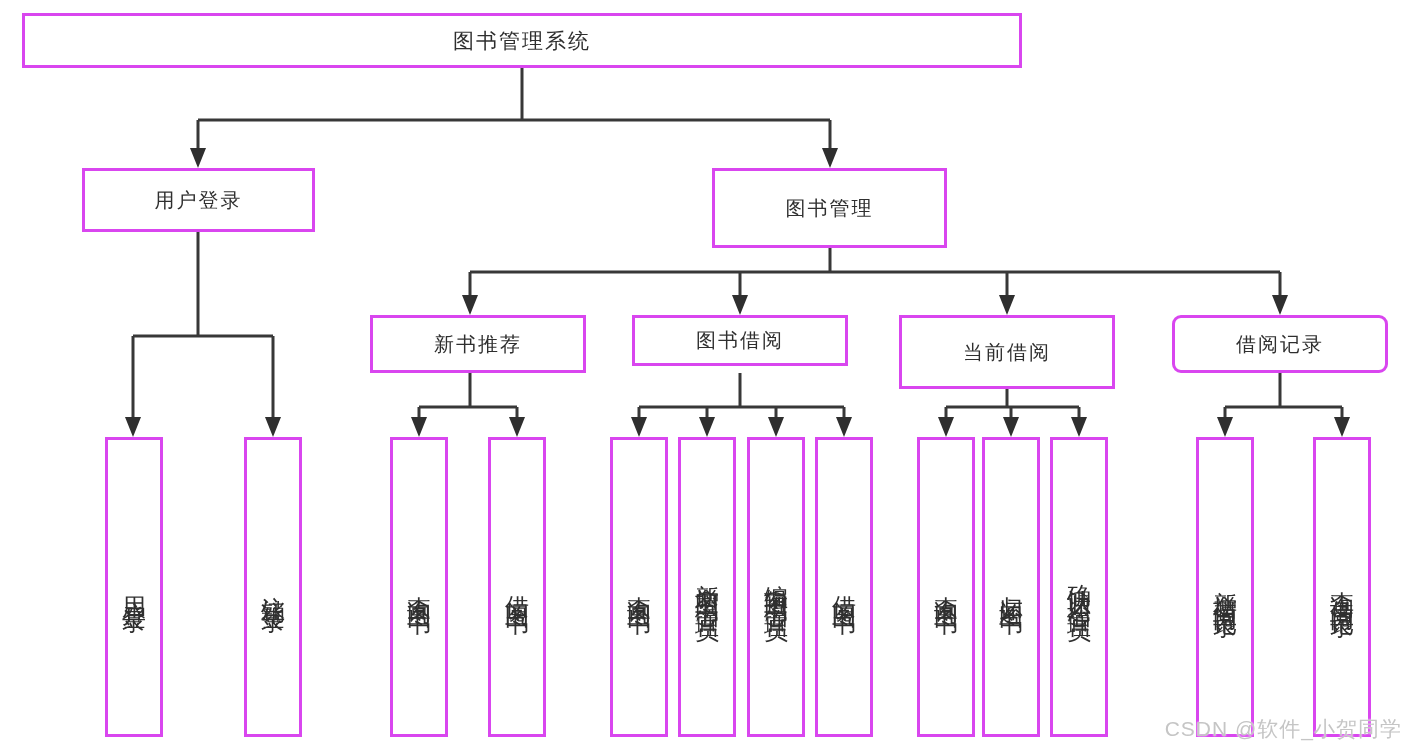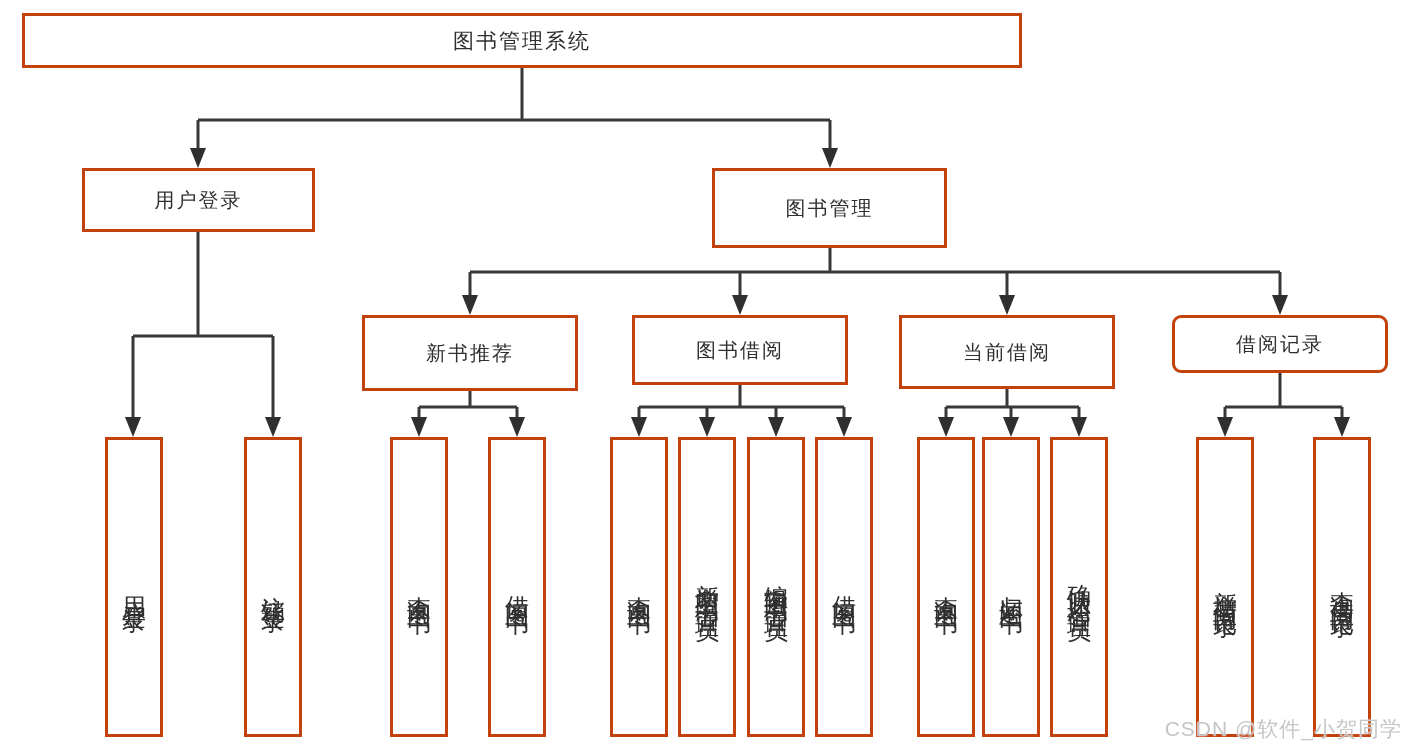--- a/index.html
+++ b/index.html
@@ -18,21 +18,21 @@
   .wires {
     position: absolute;
     left: 0;
     top: 0;
     width: 1405px;
     height: 747px;
   }
   .box {
     position: absolute;
     box-sizing: border-box;
-    border: 3px solid #c2410c;
+    border: 3px solid #d946ef;
     background: #ffffff;
     display: flex;
     align-items: center;
     justify-content: center;
     color: #2f2f2f;
     font-size: 20px;
     letter-spacing: 2px;
     white-space: nowrap;
   }
   .box.root {
@@ -101,22 +101,22 @@
       <polygon points="1217,417 1233,417 1225,437"></polygon>
       <polygon points="1334,417 1350,417 1342,437"></polygon>
     </g>
   </svg>
 
   <div class="box root" style="left:22px; top:13px; width:1000px; height:55px;">图书管理系统</div>
 
   <div class="box" style="left:82px; top:168px; width:233px; height:64px;">用户登录</div>
   <div class="box" style="left:712px; top:168px; width:235px; height:80px;">图书管理</div>
 
-  <div class="box" style="left:362px; top:315px; width:216px; height:76px;">新书推荐</div>
-  <div class="box" style="left:632px; top:315px; width:216px; height:70px;">图书借阅</div>
+  <div class="box" style="left:370px; top:315px; width:216px; height:58px;">新书推荐</div>
+  <div class="box" style="left:632px; top:315px; width:216px; height:51px;">图书借阅</div>
   <div class="box" style="left:899px; top:315px; width:216px; height:74px;">当前借阅</div>
   <div class="box" style="left:1172px; top:315px; width:216px; height:58px;border-radius:9px;">借阅记录</div>
 
   <div class="box leaf" style="left:105px; top:437px; width:58px; height:300px;">用户登录</div>
   <div class="box leaf" style="left:244px; top:437px; width:58px; height:300px;">注销登录</div>
 
   <div class="box leaf" style="left:390px; top:437px; width:58px; height:300px;">查询图书</div>
   <div class="box leaf" style="left:488px; top:437px; width:58px; height:300px;">借阅图书</div>
 
   <div class="box leaf" style="left:610px; top:437px; width:58px; height:300px;">查询图书</div>

